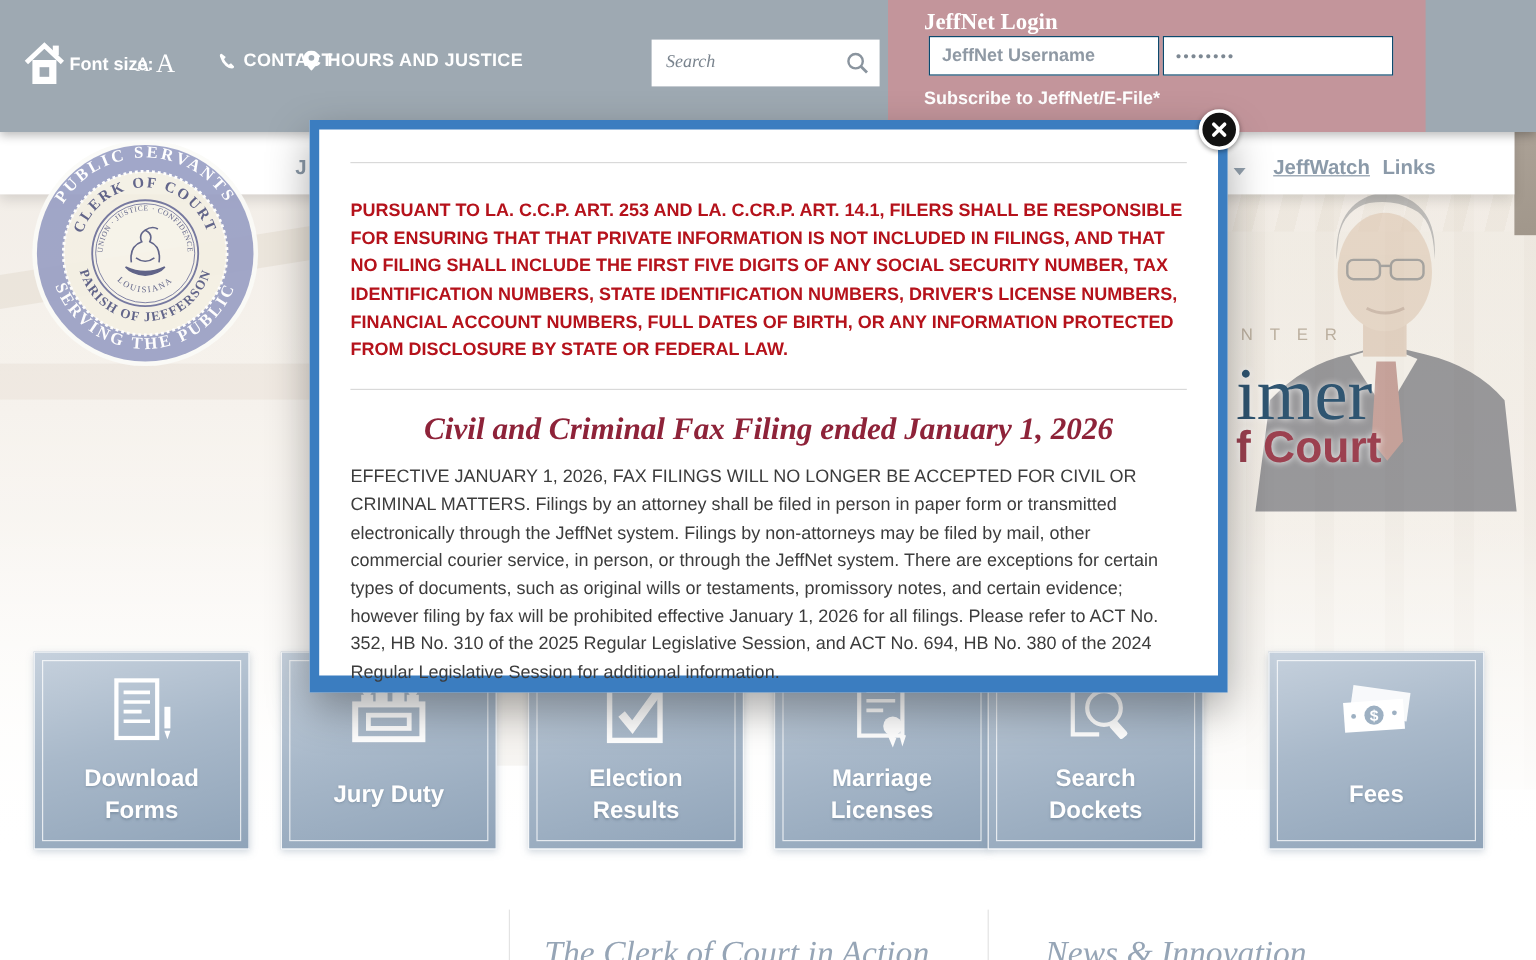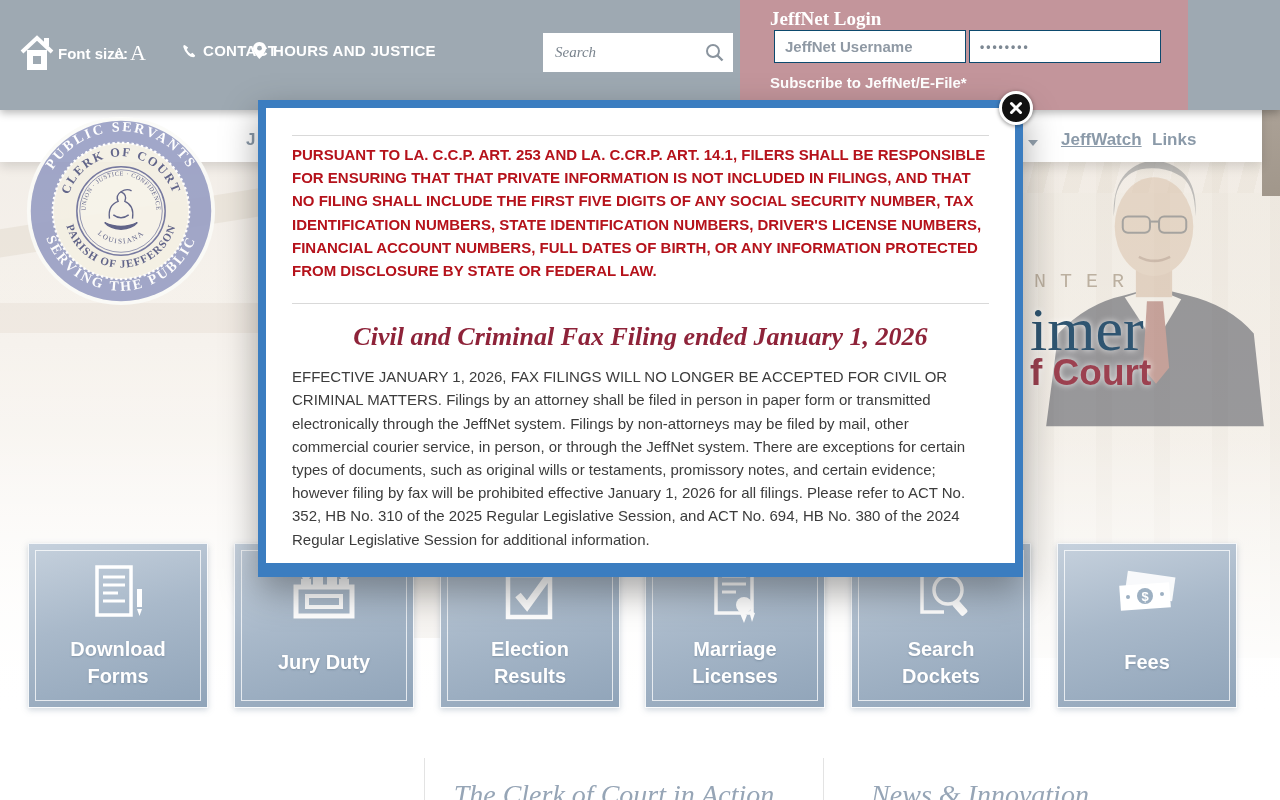--- a/index.html
+++ b/index.html
@@ -16,22 +16,22 @@
   .sh-col    { left:262px; top:170px; width:40px; height:330px; background:#d8ccba; opacity:.5; }
   .sh-door   { left:322px; top:290px; width:215px; height:250px; background:#cfc3b1; opacity:.45; }
   .sh-door2  { left:352px; top:312px; width:152px; height:228px; background:#c2b4a1; opacity:.45; }
   .sh-right  { left:880px; top:0; width:400px; height:560px; opacity:.35;
                background:repeating-linear-gradient(90deg,#e3d9ca 0 42px,#d4c8b6 42px 58px); }
   .sh-ceil   { left:700px; top:0; width:580px; height:95px; opacity:.35;
                background:repeating-linear-gradient(104deg,#ddd2c1 0 16px,#efe8dd 16px 34px); }
   .hero-wash { position:absolute; inset:0;
                background:linear-gradient(180deg,rgba(255,255,255,.30) 0%,rgba(255,255,255,.35) 55%,rgba(255,255,255,.8) 88%,#fff 100%); }
   .portrait { position:absolute; left:1028px; top:22px; width:252px; height:310px; opacity:.5; }
-  .sign-frag { position:absolute; left:1034px; top:172px; font-family:Liberation Mono, monospace;
-               font-size:20px; letter-spacing:14px; color:#b3a694; opacity:.85; }
+  .sign-frag { position:absolute; left:1034px; top:172px; font-family:Liberation Sans, sans-serif;
+               font-size:14px; letter-spacing:14px; color:#b3a694; opacity:.85; }
   .name-frag { position:absolute; left:1030px; top:196px; font-family:"Liberation Serif",serif;
                font-weight:normal; font-size:62px; color:#2f5571; text-shadow:0 0 6px rgba(255,255,255,.9); }
   .title-frag{ position:absolute; left:1030px; top:254px; font-weight:bold; font-size:37px;
                color:#9c4150; text-shadow:0 0 6px rgba(255,255,255,.9); }
   .nav-side-col { position:absolute; left:1262px; top:110px; width:18px; height:86px; z-index:4;
                   background:linear-gradient(180deg,#aba196,#a1978b); }
 
   
   .topbar { position:absolute; left:0; top:0; width:1280px; height:110px; background:#9ea9b2;
             z-index:5; box-shadow:0 3px 8px rgba(0,0,0,.28); color:#fff; }
@@ -70,39 +70,39 @@
 
   
   .seal { position:absolute; left:25px; top:115px; width:192px; height:192px; z-index:7; opacity:.92; }
 
   
   .modal { position:absolute; left:258px; top:100px; width:765px; height:477px; background:#fff; z-index:20;
            border:8px solid #3b7dc0; border-bottom-width:14px; padding:0 26px;
            box-shadow:0 14px 34px rgba(0,0,0,.35); }
   .modal hr { border:0; border-top:1px solid #d9d9d9; }
   .m-hr1 { margin-top:27px; } .m-hr2 { margin-top:21px; }
-  .m-notice { margin-top:7px; font-size:15px; font-weight:bold; color:#b5121b; line-height:23.2px; }
+  .m-notice { margin-top:28px; font-size:15px; font-weight:bold; color:#b5121b; line-height:23.2px; }
   .m-heading { margin-top:18px; text-align:center; font-family:"Liberation Serif",serif;
                font-style:italic; font-weight:bold; font-size:26px; color:#8e2339; }
   .m-body { margin-top:13px; font-size:15px; color:#3c3c3c; line-height:23.2px; }
   .m-close { position:absolute; left:999px; top:91px; width:34px; height:34px; border-radius:50%;
              background:#121212; border:3px solid #fff; z-index:22; cursor:pointer;
              box-shadow:0 1px 4px rgba(0,0,0,.45); display:flex; align-items:center; justify-content:center; }
 
   
   .card { position:absolute; top:543px; width:180px; height:165px; cursor:pointer; z-index:8;
           background:linear-gradient(165deg,#c6d1dd 0%,#a9b9ca 45%,#90a4b9 100%);
           border:1px solid rgba(255,255,255,.9); box-shadow:0 2px 6px rgba(120,140,160,.35);
           display:flex; flex-direction:column; align-items:center; }
   .card::before { content:""; position:absolute; inset:6px; border:1px solid rgba(255,255,255,.75); pointer-events:none; }
   .card .c-icon { margin-top:16px; height:68px; display:flex; align-items:center; justify-content:center; }
   .card .c-label { flex:1; display:flex; align-items:center; justify-content:center; text-align:center;
           padding:0 20px 10px; color:#fff; font-weight:bold; font-size:20px; line-height:27px;
           text-shadow:0 1px 2px rgba(90,110,130,.45); }
-  .card-1{left:28px;} .card-2{left:234px;} .card-3{left:440px;} .card-4{left:645px;} .card-5{left:851px;} .card-6{left:1057px;}
+  .card-1{left:28px;} .card-2{left:234px;} .card-3{left:440px;} .card-4{left:645px;} .card-5{left:823px;} .card-6{left:1057px;}
 
   
   .bottomsec { position:absolute; left:0; top:712px; width:1280px; height:88px; background:#fff; z-index:2; }
   .b-div { position:absolute; top:46px; width:1px; height:42px; background:#e3e3e3; }
   .b-div1 { left:424px; } .b-div2 { left:823px; }
   .b-head { position:absolute; top:67px; font-family:"Liberation Serif",serif; font-style:italic;
             font-size:28px; color:#96a5b6; text-align:center; }
   .b-head-left { left:424px; width:380px; } .b-head-right { left:823px; width:314px; }
 </style>
 </head>

